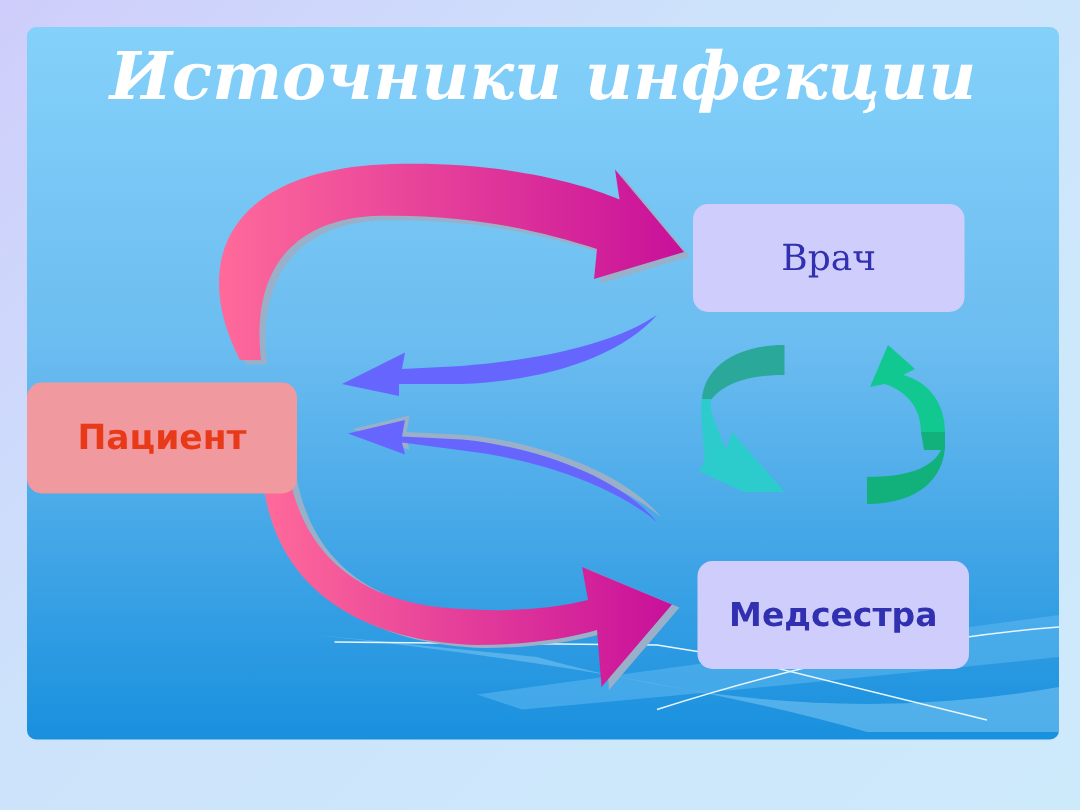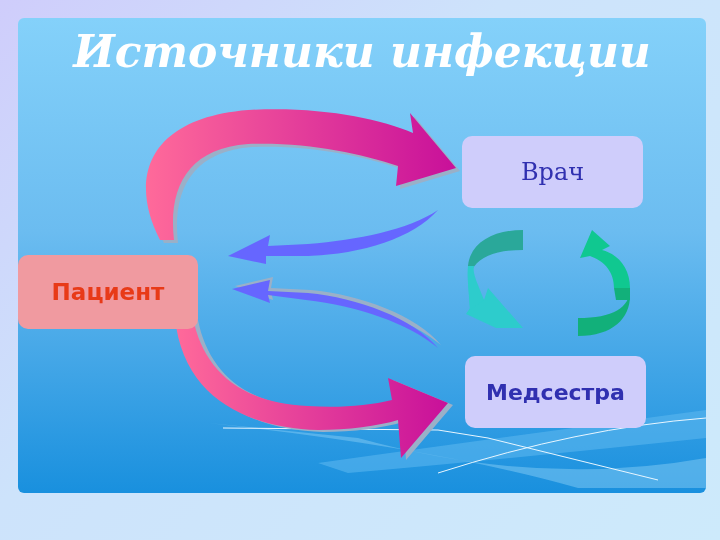--- a/index.html
+++ b/index.html
@@ -23,21 +23,21 @@
   }
   .node-doctor {
     left:444px; top:118px; width:181px; height:72px; background:#cfcdfb;
     font-family:"DejaVu Serif", serif; font-size:24px; color:#3030b0;
   }
   .node-patient {
     left:0; top:225px; width:180px; height:74px; background:#f09aa0;
     font-family:"DejaVu Sans", sans-serif; font-weight:bold; font-size:23px; color:#e83a18;margin-top:12px;
   }
   .node-nurse {
-    left:447px; top:338px; width:181px; height:72px; background:#cfcdfb;
+    left:447px; top:356px; width:181px; height:72px; background:#cfcdfb;
     font-family:"DejaVu Sans", sans-serif; font-weight:bold; font-size:22px; color:#3030b0;
   }
   svg.layer { position:absolute; left:0; top:0; }
 </style>
 </head>
 <body>
 
 <div class="panel">
 
   <svg class="layer" width="688" height="475">

